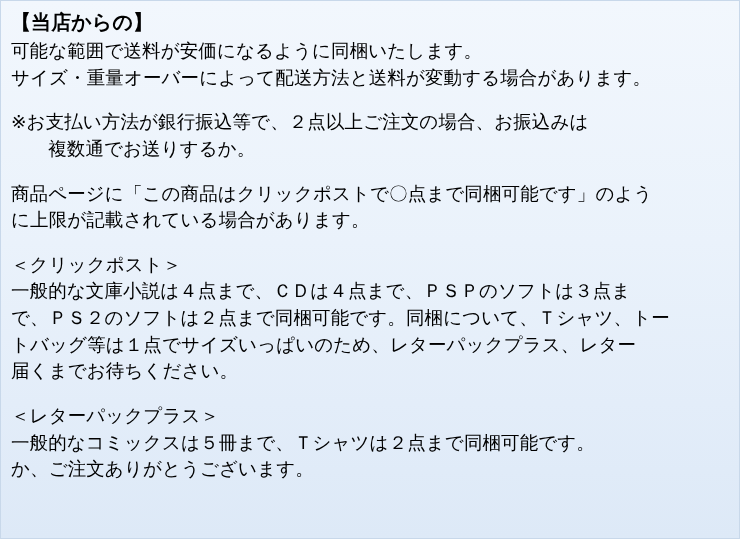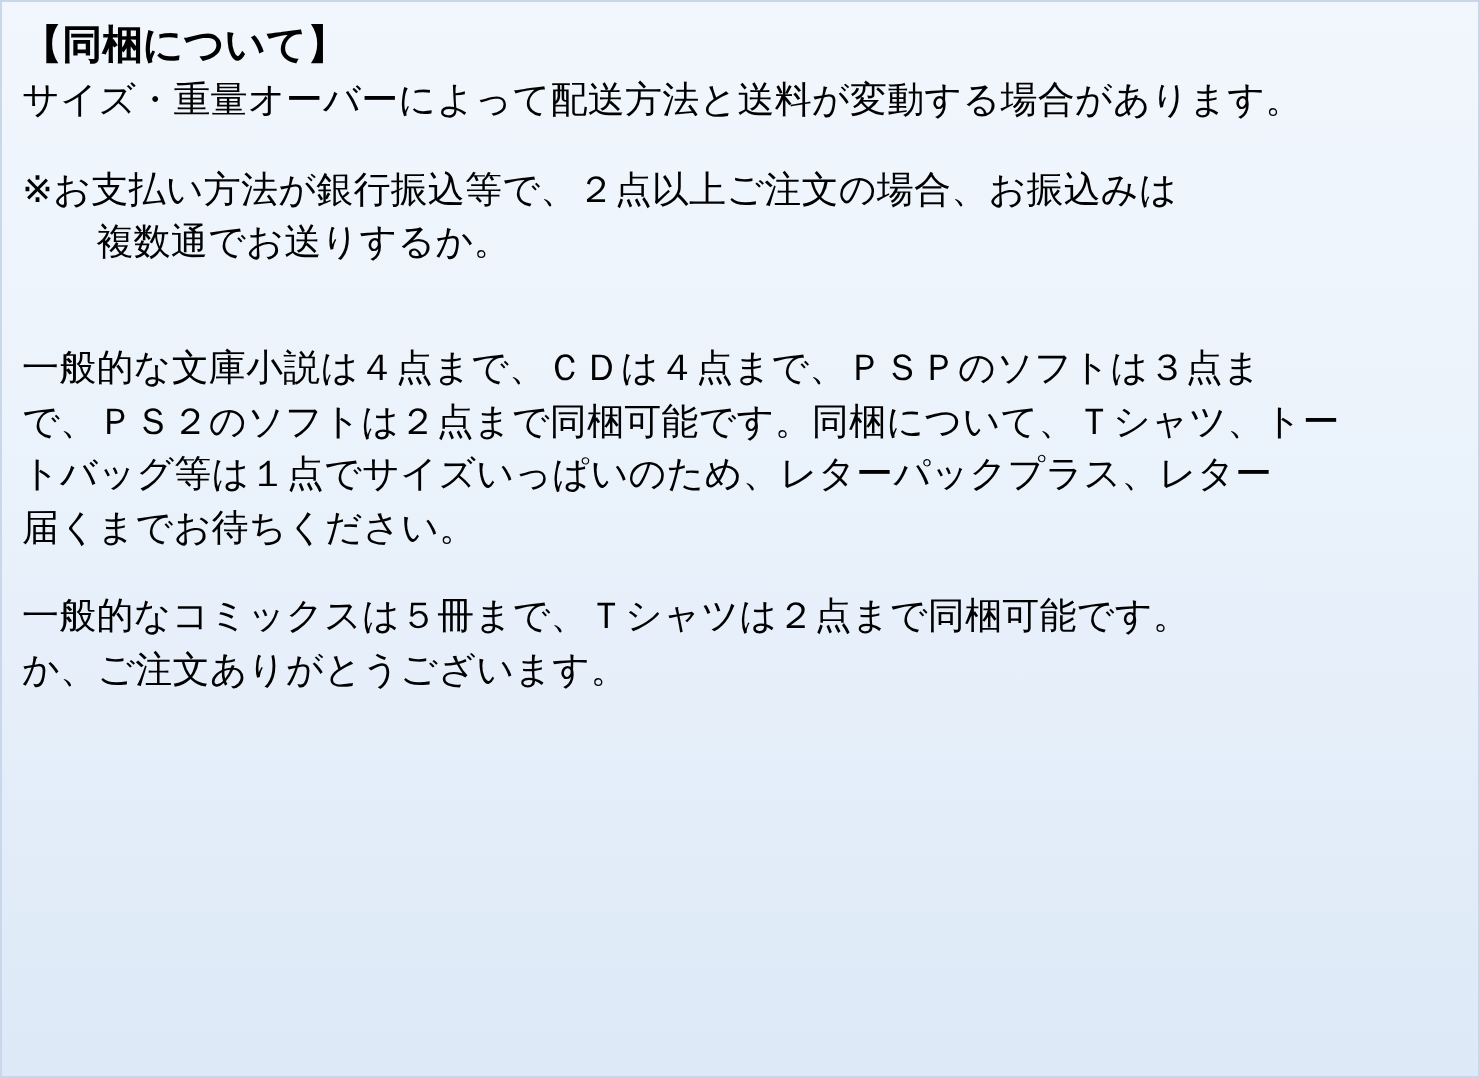--- a/index.html
+++ b/index.html
@@ -47,48 +47,55 @@
   .line {
     white-space: pre;
   }
 </style>
 </head>
 <body>
 
 <div class="page">
   <div class="doc">
 
-    <div class="title">【同梱について】</div>
+    <div class="title">【当店からの】</div>
 
     <div class="block">
+      <div class="line para">可能な範囲で送料が安価になるように同梱いたします。</div>
       <div class="line para">サイズ・重量オーバーによって配送方法と送料が変動する場合があります。</div>
     </div>
 
     <div class="spacer-md"></div>
 
     <div class="block">
       <div class="line para">※お支払い方法が銀行振込等で、２点以上ご注文の場合、お振込みは</div>
       <div class="line para">　　複数通でお送りするか。</div>
     </div>
 
     <div class="spacer-md"></div>
 
+    <div class="block">
+      <div class="line para">商品ページに「この商品はクリックポストで〇点まで同梱可能です」のよう</div>
+      <div class="line para">に上限が記載されている場合があります。</div>
+    </div>
 
     <div class="spacer-md"></div>
 
     <div class="block">
+      <div class="line para">＜クリックポスト＞</div>
       <div class="line para">一般的な文庫小説は４点まで、ＣＤは４点まで、ＰＳＰのソフトは３点ま</div>
       <div class="line para">で、ＰＳ２のソフトは２点まで同梱可能です。同梱について、Ｔシャツ、トー</div>
       <div class="line para">トバッグ等は１点でサイズいっぱいのため、レターパックプラス、レター</div>
       <div class="line para">届くまでお待ちください。</div>
     </div>
 
     <div class="spacer-md"></div>
 
     <div class="block">
+      <div class="line para">＜レターパックプラス＞</div>
       <div class="line para">一般的なコミックスは５冊まで、Ｔシャツは２点まで同梱可能です。</div>
       <div class="line para">か、ご注文ありがとうございます。</div>
     </div>
 
     <div class="spacer-md"></div>
 
   </div>
 </div>
 
 </body></html>

